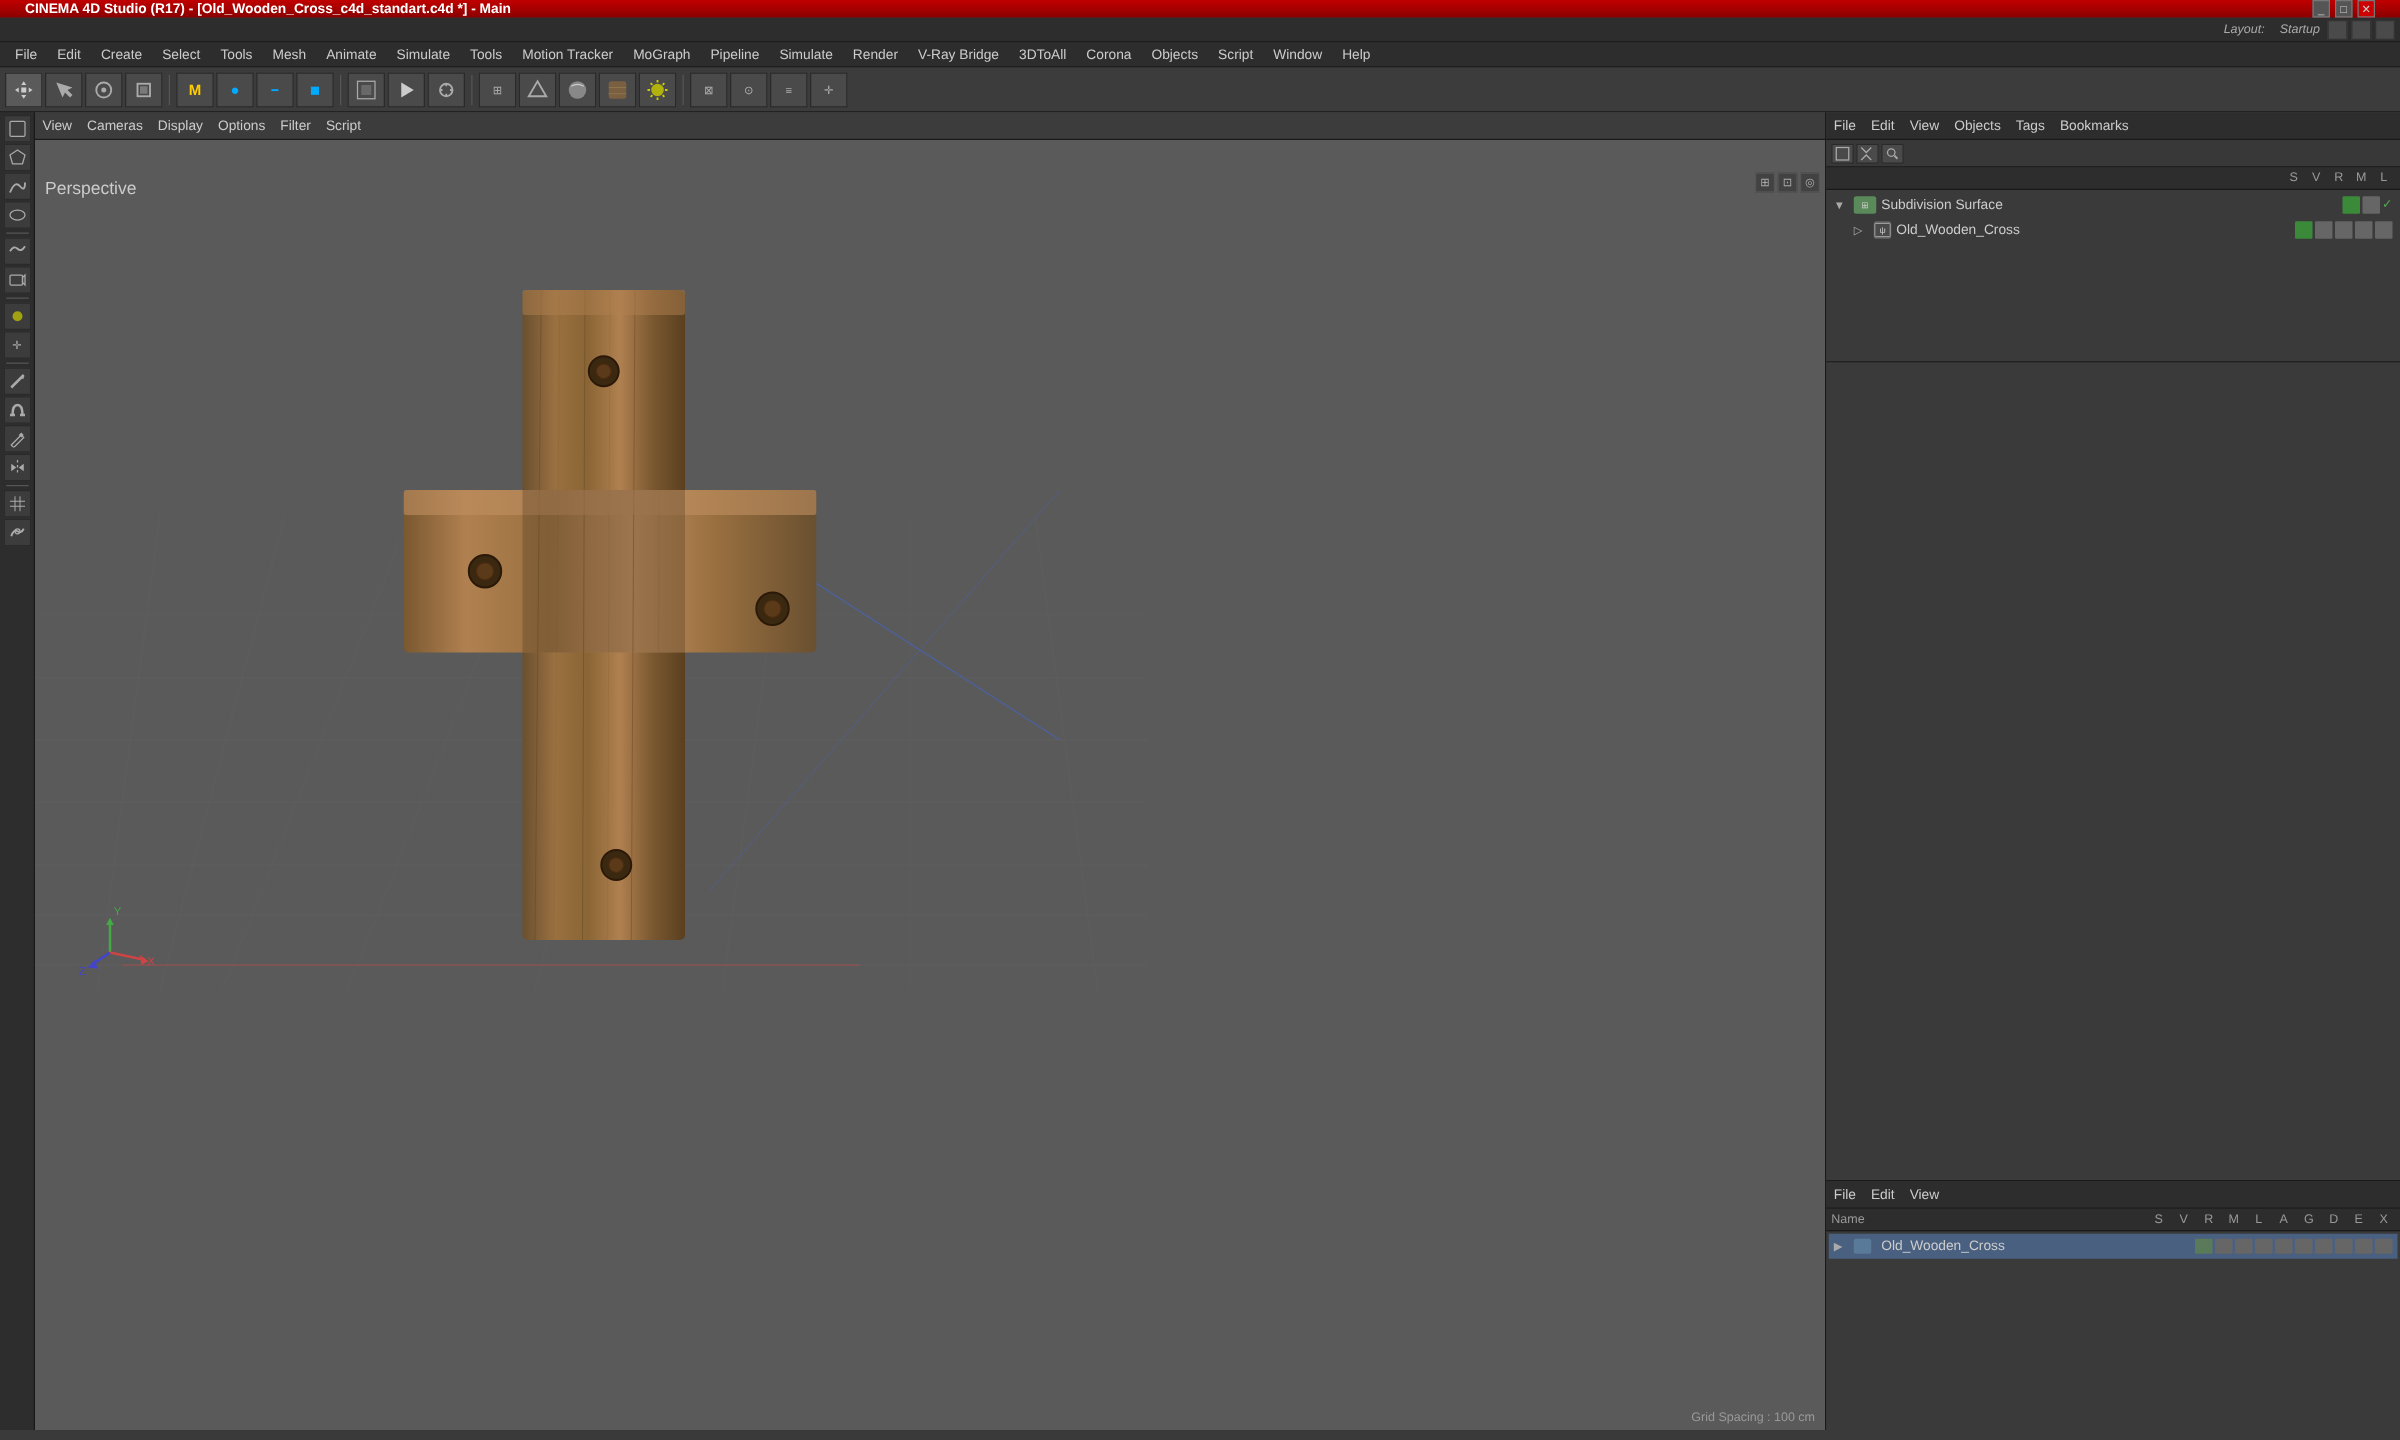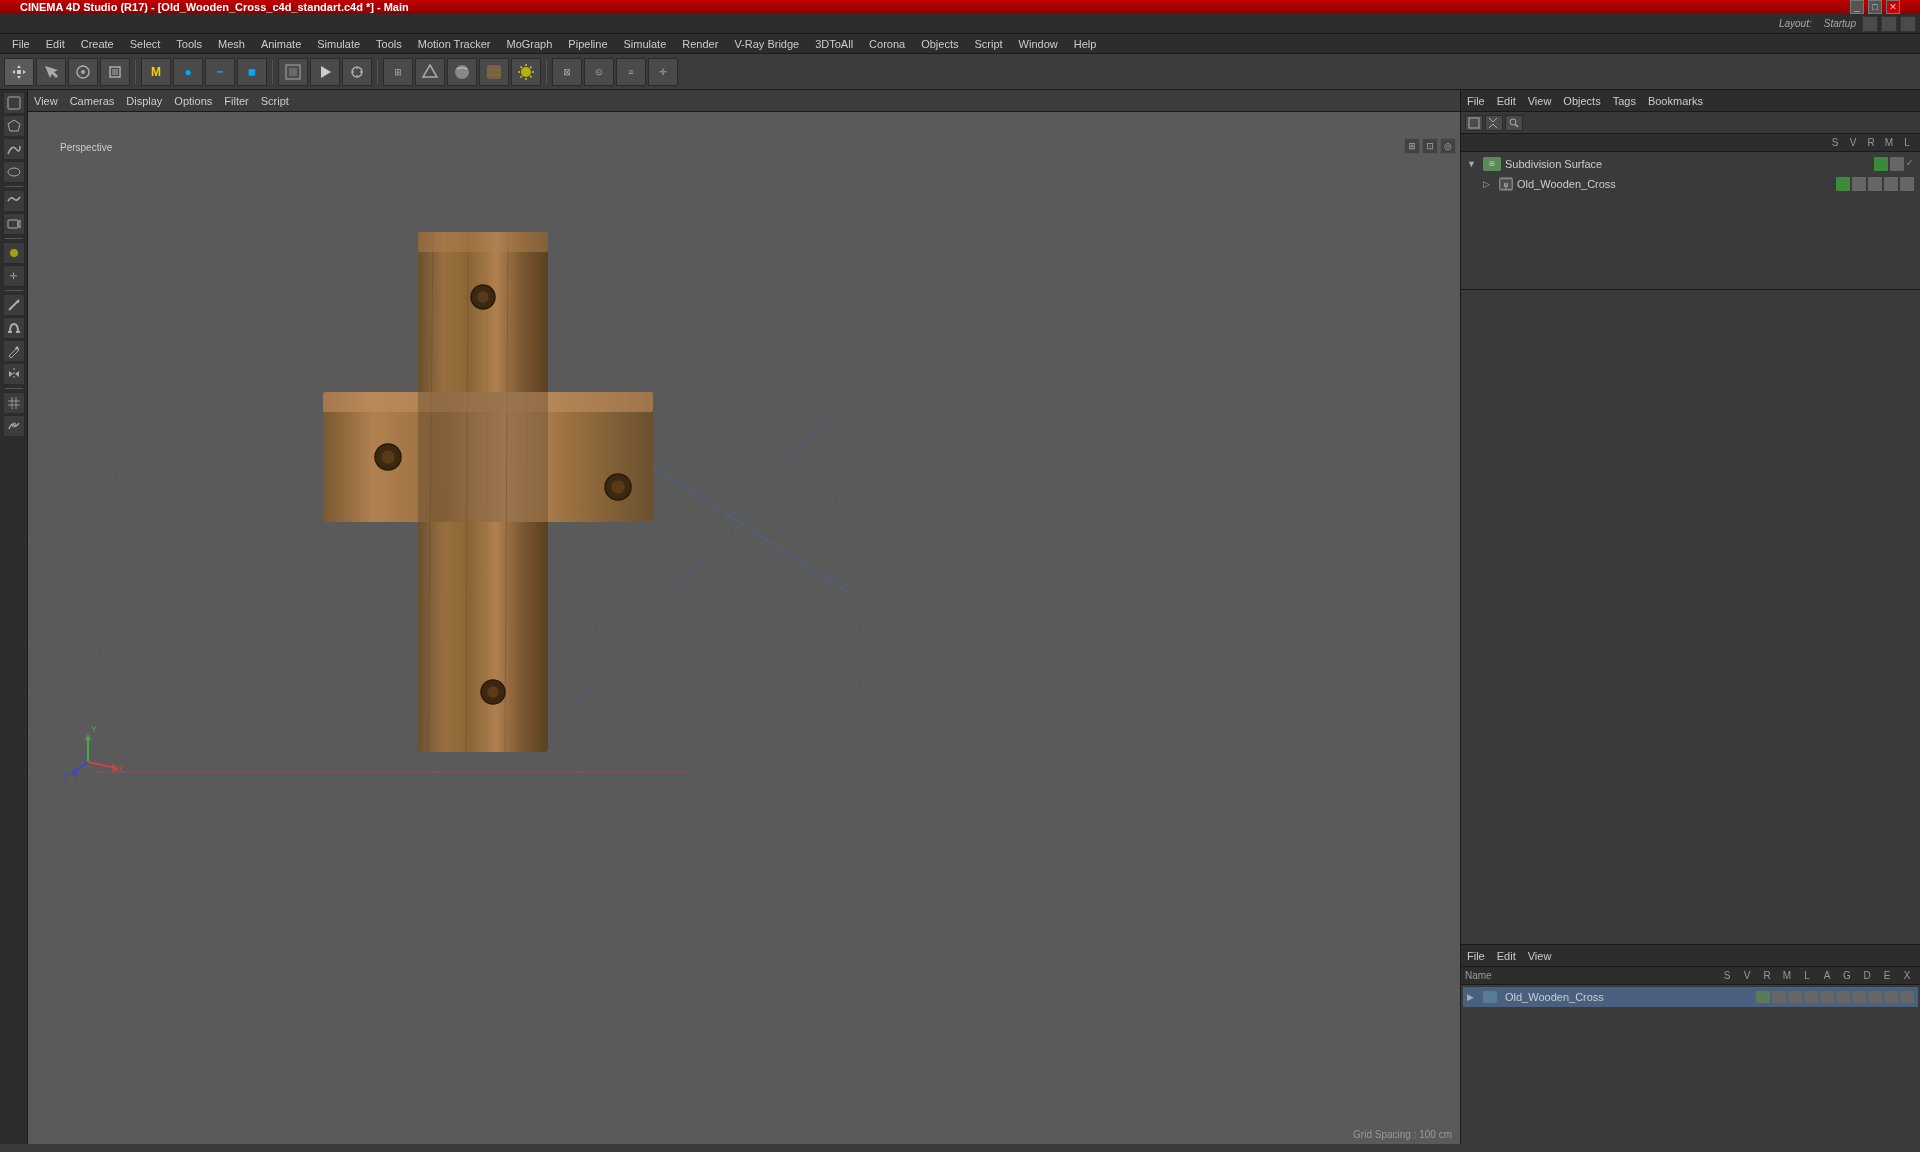--- a/index.html
+++ b/index.html
@@ -147,23 +147,22 @@
       color: #ccc;
       font-size: 11px;
       cursor: pointer;
     }
 
     #viewport-label {
       position: absolute;
       top: 30px;
       left: 8px;
       color: #ccc;
-      font-size: 10px;
+      font-size: 14px;
       z-index: 10;
-      margin-left: 24px;
     }
 
     
     #scene-container {
       position: absolute;
       top: 22px;
       left: 0;
       right: 0;
       bottom: 0;
       background: #5a5a5a;

